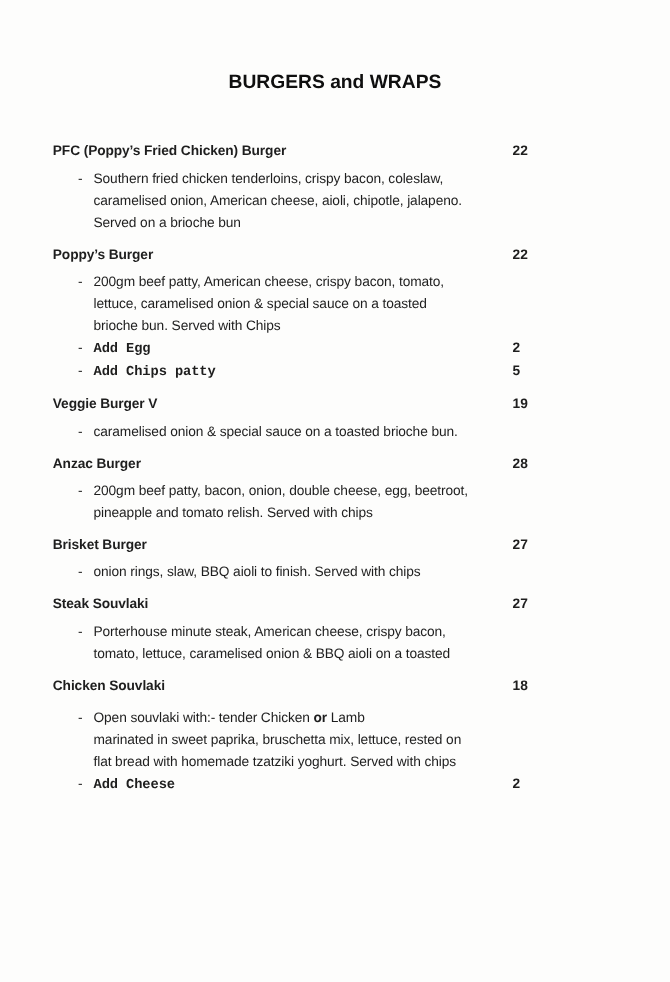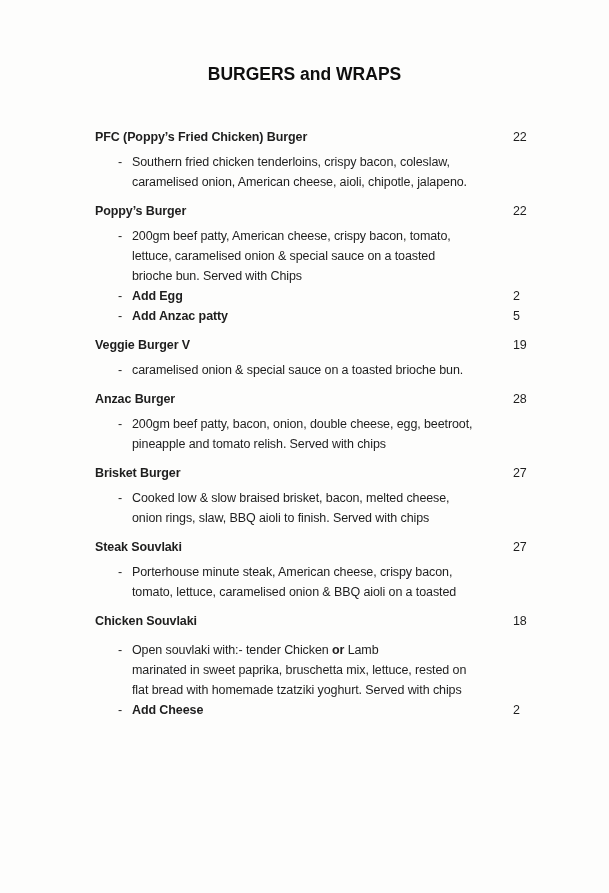--- a/index.html
+++ b/index.html
@@ -18,70 +18,71 @@
   .title {
     padding-top: 64px;
     text-align: center;
     font-size: 17.5px;
     font-weight: 700;
     color: #0f0f0f;
     letter-spacing: 0;
   }
   .menu-list {
     margin-top: 42px;
-    padding-left: 95px;
+    padding-left: 48px;
     padding-right: 18px;
   }
   .menu-item { margin-bottom: 9px; }
   .row { position: relative; line-height: 20px; white-space: nowrap; }
   .head-row { font-weight: 700; }
   .first-bullet { margin-top: 5px; }
   .price {
     position: absolute;
     left: 418px;
     top: 0;
-    font-weight: 400;
+    font-weight: 700;
   }
   .bullet-row { padding-left: 37px; }
   .dash { position: absolute; left: 23px; top: 0; }
-  .addon-row .addon-label { font-weight: 700; }
+  .addon-row .addon-label { font-weight: 700; font-family: Liberation Mono, monospace; }
   .desc-text strong { font-weight: 700; }
 </style>
 </head>
 <body>
 
 <div class="page">
   <div class="title">BURGERS and WRAPS</div>
   <div class="menu-list">
       <div class="menu-item">
         <div class="row head-row"><span class="item-name">PFC (Poppy’s Fried Chicken) Burger</span><span class="price">22</span></div>
         <div class="row bullet-row first-bullet"><span class="dash">-</span><span class="desc-text">Southern fried chicken tenderloins, crispy bacon, coleslaw,</span></div>
         <div class="row bullet-row"><span class="dash"></span><span class="desc-text">caramelised onion, American cheese, aioli, chipotle, jalapeno.</span></div>
+        <div class="row bullet-row"><span class="dash"></span><span class="desc-text">Served on a brioche bun</span></div>
       </div>
       <div class="menu-item">
         <div class="row head-row"><span class="item-name">Poppy’s Burger</span><span class="price">22</span></div>
         <div class="row bullet-row first-bullet"><span class="dash">-</span><span class="desc-text">200gm beef patty, American cheese, crispy bacon, tomato,</span></div>
         <div class="row bullet-row"><span class="dash"></span><span class="desc-text">lettuce, caramelised onion &amp; special sauce on a toasted</span></div>
         <div class="row bullet-row"><span class="dash"></span><span class="desc-text">brioche bun. Served with Chips</span></div>
         <div class="row bullet-row addon-row"><span class="dash">-</span><span class="addon-label">Add Egg</span><span class="price">2</span></div>
-        <div class="row bullet-row addon-row"><span class="dash">-</span><span class="addon-label">Add Anzac patty</span><span class="price">5</span></div>
+        <div class="row bullet-row addon-row"><span class="dash">-</span><span class="addon-label">Add Chips patty</span><span class="price">5</span></div>
       </div>
       <div class="menu-item">
         <div class="row head-row"><span class="item-name">Veggie Burger V</span><span class="price">19</span></div>
         <div class="row bullet-row first-bullet"><span class="dash">-</span></div>
         <div class="row bullet-row"><span class="dash"></span><span class="desc-text">caramelised onion &amp; special sauce on a toasted brioche bun.</span></div>
       </div>
       <div class="menu-item">
         <div class="row head-row"><span class="item-name">Anzac Burger</span><span class="price">28</span></div>
         <div class="row bullet-row first-bullet"><span class="dash">-</span><span class="desc-text">200gm beef patty, bacon, onion, double cheese, egg, beetroot,</span></div>
         <div class="row bullet-row"><span class="dash"></span><span class="desc-text">pineapple and tomato relish. Served with chips</span></div>
       </div>
       <div class="menu-item">
         <div class="row head-row"><span class="item-name">Brisket Burger</span><span class="price">27</span></div>
-        <div class="row bullet-row first-bullet"><span class="dash">-</span><span class="desc-text">Cooked low &amp; slow braised brisket, bacon, melted cheese,</span></div>
+        <div class="row bullet-row first-bullet"><span class="dash">-</span></div>
         <div class="row bullet-row"><span class="dash"></span><span class="desc-text">onion rings, slaw, BBQ aioli to finish. Served with chips</span></div>
       </div>
       <div class="menu-item">
         <div class="row head-row"><span class="item-name">Steak Souvlaki</span><span class="price">27</span></div>
         <div class="row bullet-row first-bullet"><span class="dash">-</span><span class="desc-text">Porterhouse minute steak, American cheese, crispy bacon,</span></div>
         <div class="row bullet-row"><span class="dash"></span><span class="desc-text">tomato, lettuce, caramelised onion &amp; BBQ aioli on a toasted</span></div>
       </div>
       <div class="menu-item">
         <div class="row head-row"><span class="item-name">Chicken Souvlaki</span><span class="price">18</span></div>
       </div>

